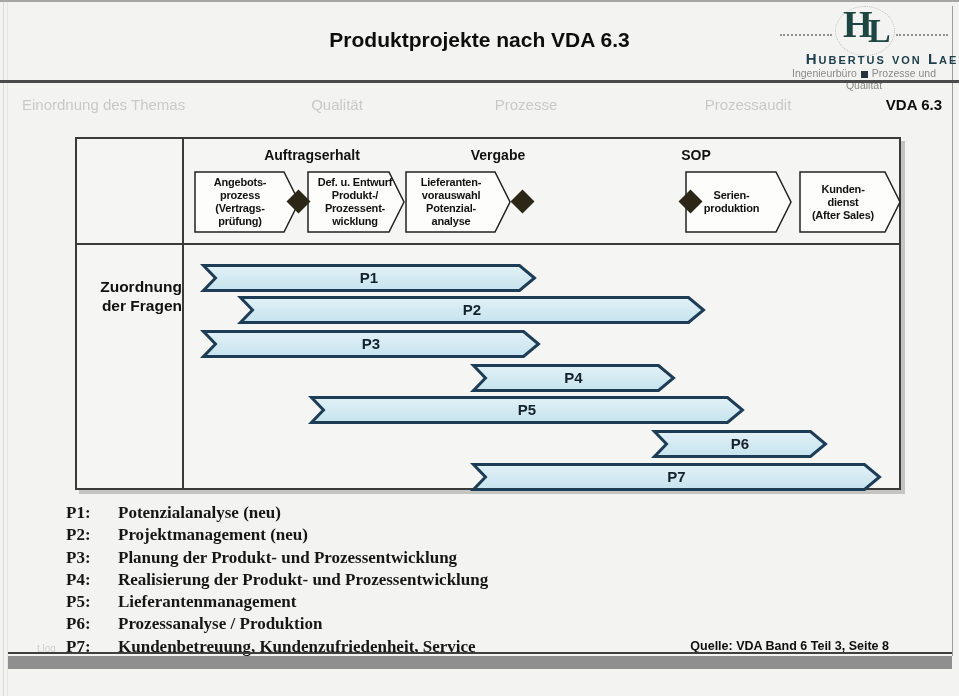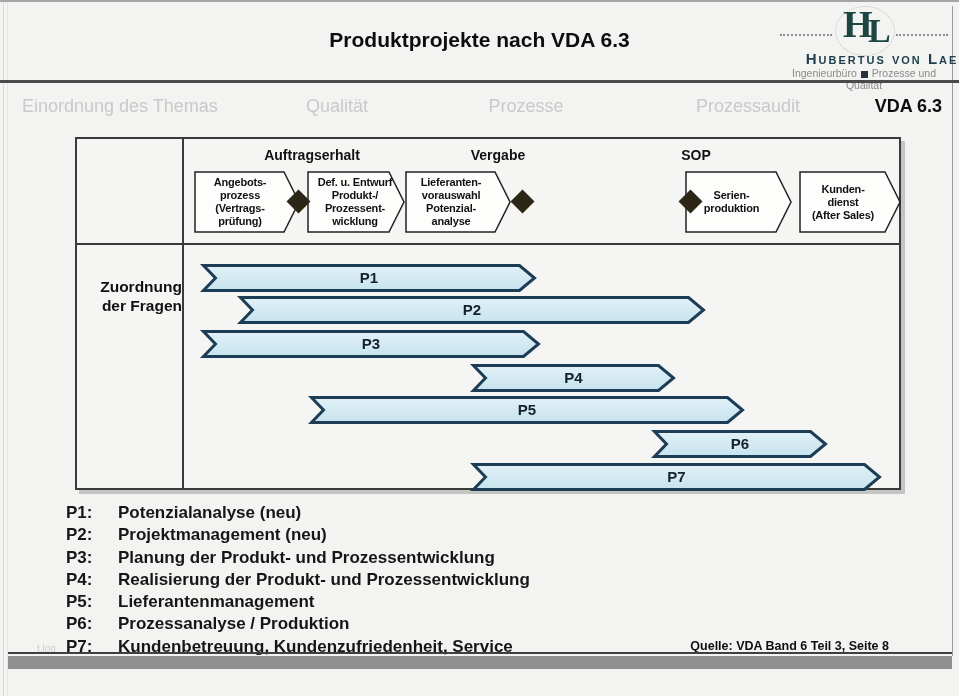--- a/index.html
+++ b/index.html
@@ -27,21 +27,21 @@
   .logo .ellipse{position:absolute;left:57px;top:2px;width:58px;height:48px;border:1px dotted #bdbdbd;border-radius:50%;}
   .logo .mono{position:absolute;font-family:"Liberation Serif",serif;font-weight:bold;color:#1d4643;}
   .logo .mono-h{left:65px;top:-2px;font-size:38px;}
   .logo .mono-l{left:90px;top:8px;font-size:34px;}
   .logo .brand{position:absolute;left:0;top:46px;width:172px;text-align:center;
     font-variant:small-caps;font-weight:bold;font-size:15px;letter-spacing:2px;color:#20404f;margin-left:23px;}
   .logo .tagline{position:absolute;left:0;top:63px;width:172px;text-align:center;font-size:10.5px;color:#8a8a8a;}
   .logo .sq{display:inline-block;width:7px;height:7px;background:#26323c;margin:0 4px;vertical-align:middle;}
 
   
-  .nav-item{top:96px;font-size:18px;color:#c9c9c9;white-space:nowrap;}
+  .nav-item{top:96px;font-size:15px;color:#c9c9c9;white-space:nowrap;}
   .nav-center{transform:translateX(-50%);}
   .nav-active{font-weight:bold;color:#0d0d0d;}
 
   
   .dia-table{left:75px;top:137px;width:826px;height:353px;border:2px solid #3a3a3a;
     background:#f5f5f3;box-shadow:4px 4px 0 rgba(110,110,110,.35);box-sizing:border-box;padding-left:40px;}
   .div-v{left:105px;top:0;width:2px;height:349px;background:#3a3a3a;}
   .div-h{left:0;top:104px;width:822px;height:2px;background:#3a3a3a;}
   .milestone{top:8px;font-size:14px;font-weight:bold;color:#111;transform:translateX(-50%);white-space:nowrap;}
   .pbox{top:32px;height:62px;}
@@ -50,21 +50,21 @@
     text-align:center;font-weight:bold;font-size:11px;line-height:13px;white-space:pre-line;letter-spacing:-0.2px;color:#111;}
   .pbox-wide .lbl{font-size:12px;line-height:13.5px;}
   .diamond{top:54px;width:17px;height:17px;background:#2b2616;transform:rotate(45deg);}
   .row-label{left:0;top:138px;width:105px;text-align:right;font-size:15.5px;font-weight:bold;line-height:19px;white-space:pre-line;color:#111;}
   .parrow{height:28px;}
   .parrow svg{position:absolute;left:0;top:0;overflow:visible;}
   .parrow .plbl{position:absolute;left:0;top:0;width:100%;height:28px;line-height:28px;text-align:center;
     font-weight:bold;font-size:15px;color:#14222e;}
 
   
-  .legend{left:66px;top:502px;}
+  .legend{left:66px;top:502px;font-family:Liberation Serif, serif;}
   .legend-row{display:flex;height:22.3px;line-height:22.3px;}
   .legend-code{width:52px;font-weight:bold;font-size:17px;color:#161616;}
   .legend-text{font-weight:bold;font-size:17px;color:#161616;white-space:nowrap;}
 
   
   .source{top:639px;right:70px;font-size:12.5px;font-weight:bold;color:#0f0f0f;white-space:nowrap;}
   .watermark{left:37px;top:643px;font-size:10px;color:#cfcfcf;}
   .footer-line{left:8px;top:652px;width:944px;height:2px;background:#3f3f3f;}
   .footer-band{left:8px;top:656px;width:944px;height:13px;background:#8f8f8f;}
   .page-number{left:836px;top:669px;font-size:21px;color:#1c1c1c;letter-spacing:1px;margin-top:40px;}

